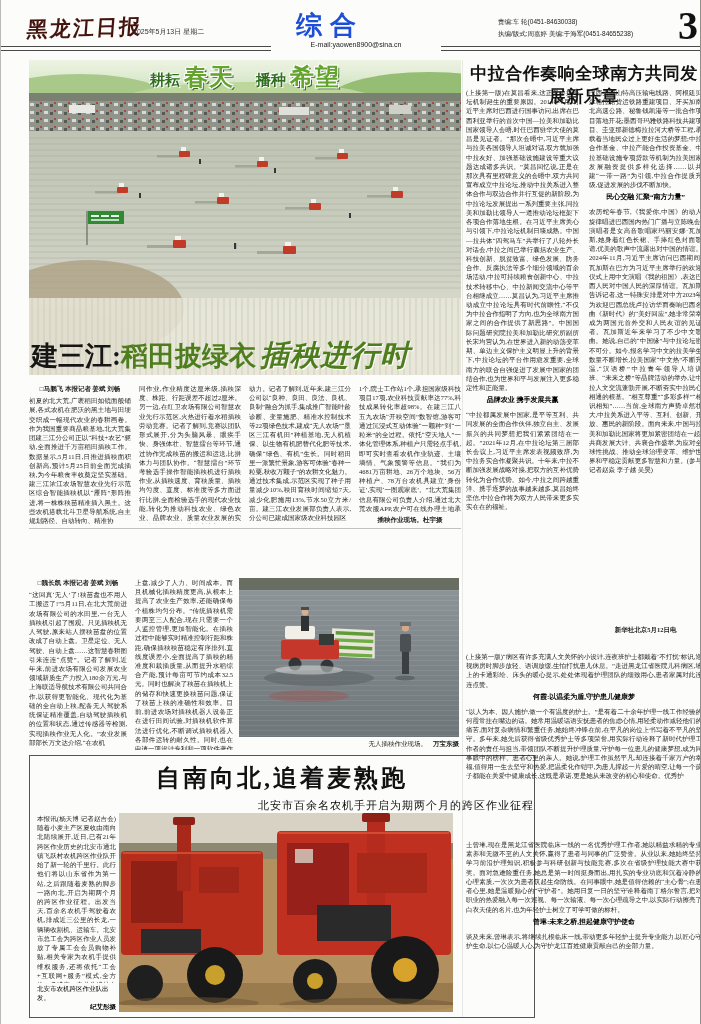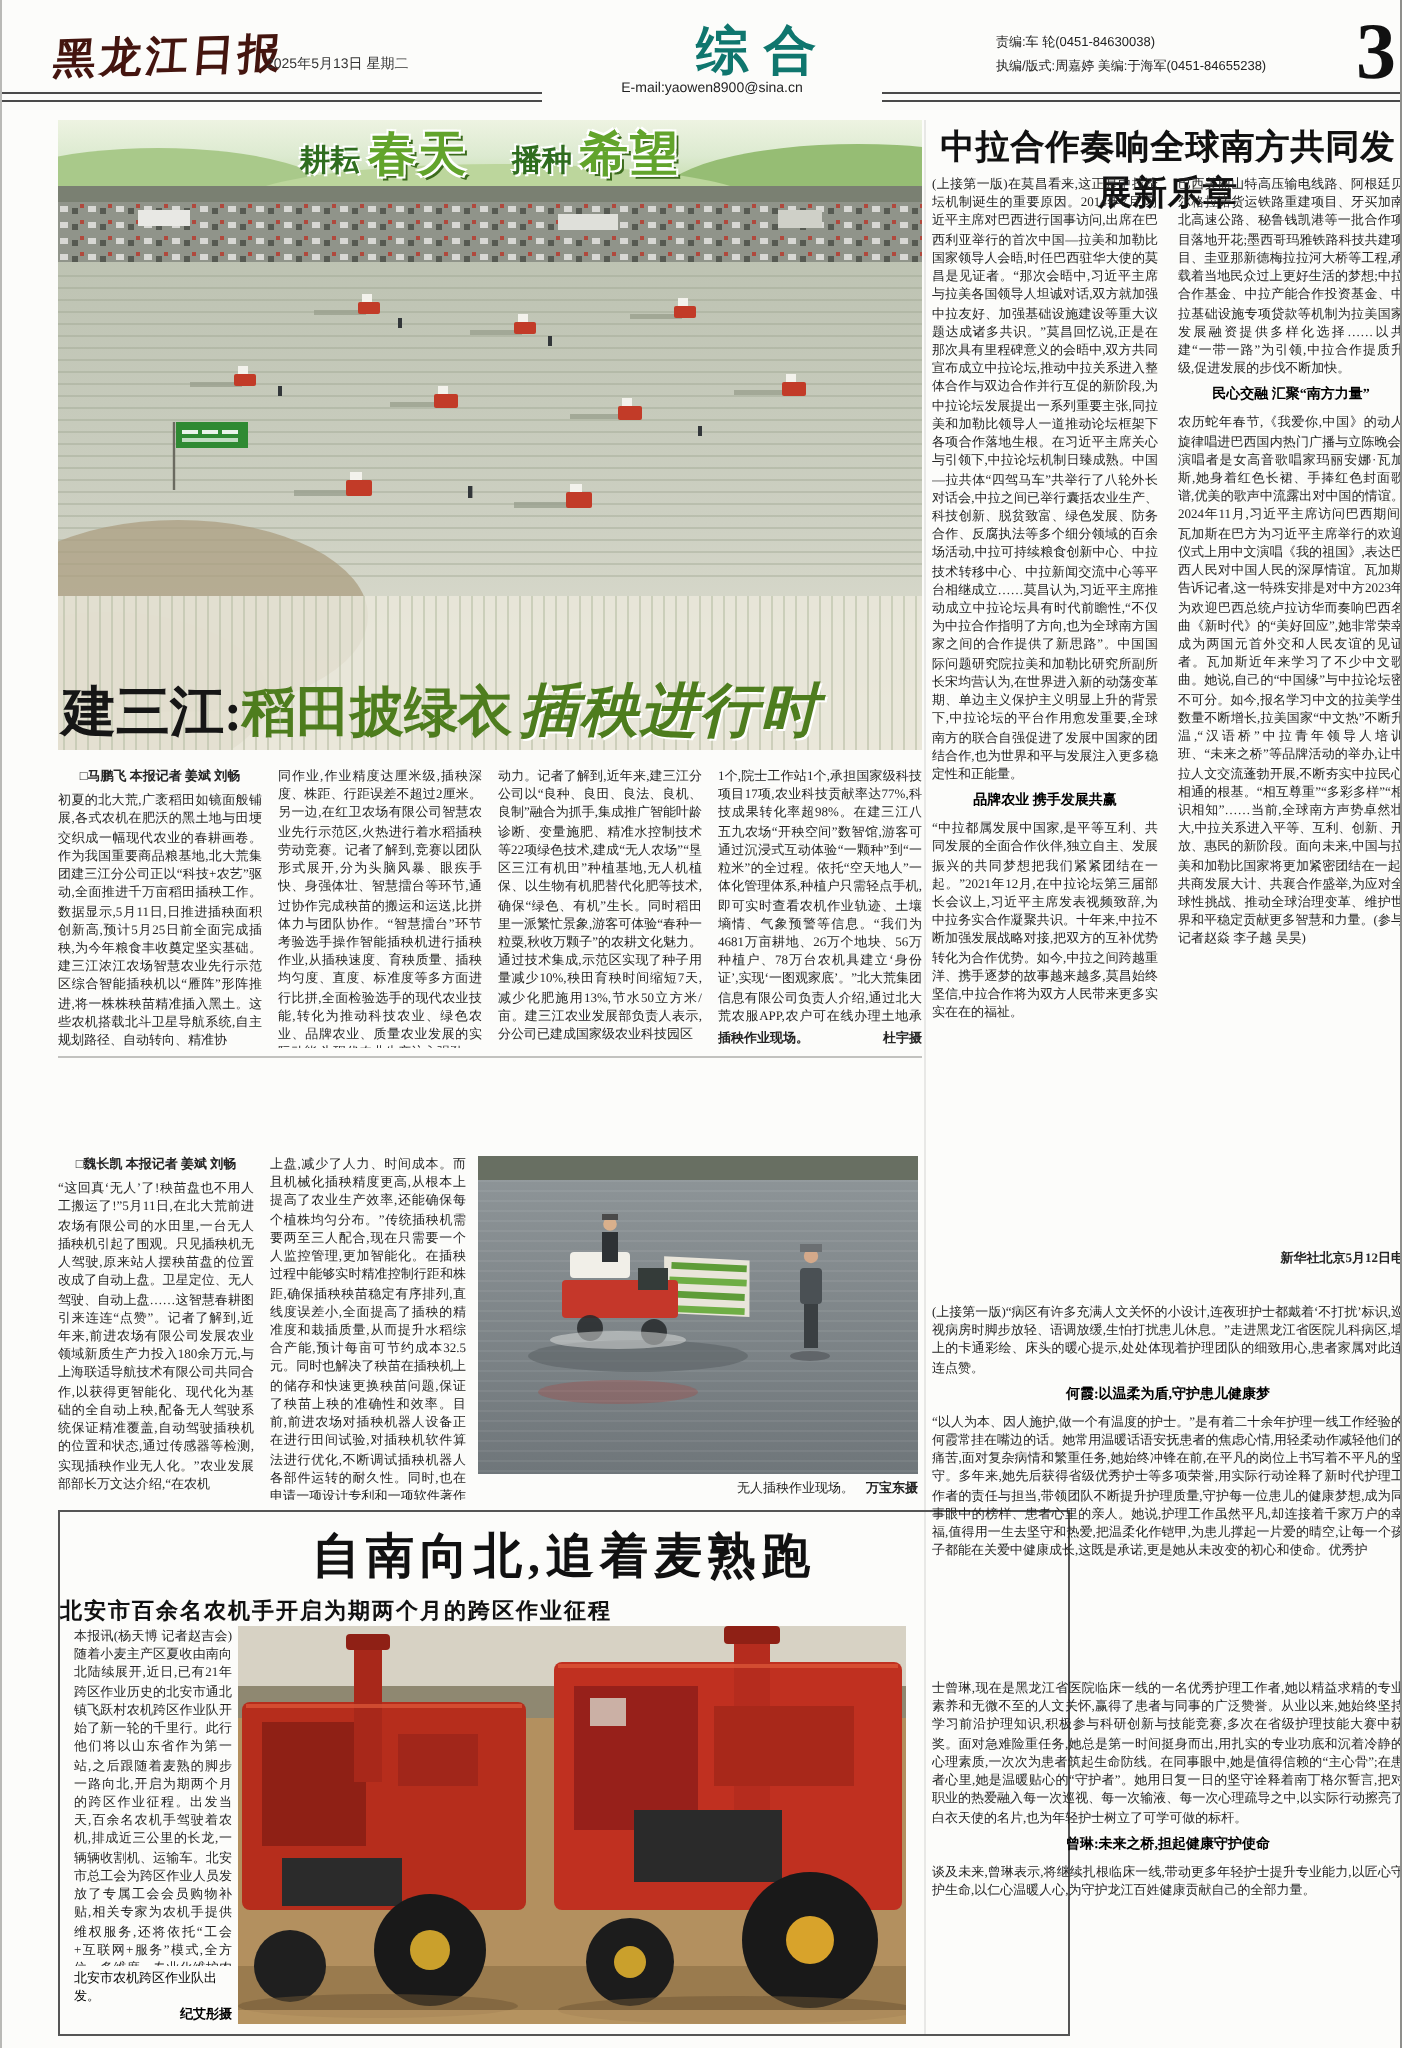--- a/index.html
+++ b/index.html
@@ -3,21 +3,21 @@
 <meta charset="utf-8">
 <style>
   html,body{margin:0;padding:0;}
   body{background:#e3e3e0;font-family:"Liberation Serif",serif;-webkit-text-size-adjust:none;}
   #page{position:relative;width:701px;height:1024px;background:#fcfcfa;margin:0 auto;overflow:hidden;
         border-left:1px solid #b9b9b6;border-right:1px solid #8f8f8c;box-sizing:border-box;}
   .abs{position:absolute;}
   
   .logo{font-weight:900;font-size:21px;color:#44150f;letter-spacing:2px;transform:skewX(-6deg) rotate(-1.5deg);}
   .dateline{font-size:7px;color:#333;font-family:"Liberation Sans",sans-serif;}
-  .section-title{font-weight:900;font-size:26px;color:#0f766e;letter-spacing:8px;text-align:right;}
+  .section-title{font-weight:900;font-size:26px;color:#1d4ed8;letter-spacing:8px;text-align:left;}
   .hdr-rule{border-top:1px solid #4a4a4a;border-bottom:1px solid #4a4a4a;height:3px;}
   .email-box{background:#fcfcfa;font-size:7px;color:#222;text-align:center;font-family:"Liberation Sans",sans-serif;padding-top:3px;}
   .editors{font-size:6.5px;line-height:1.8;color:#222;font-family:"Liberation Sans",sans-serif;white-space:nowrap;}
   .pagenum{font-weight:900;font-size:40px;color:#111;text-align:right;}
   
   .banner{background:linear-gradient(180deg,#eef3e2 0%,#dcead0 55%,#c5dcab 100%);overflow:hidden;}
   .hill{position:absolute;border-radius:50%;}
   .banner-text{position:absolute;width:100%;top:1px;text-align:center;white-space:nowrap;}
   .bt-sm{font-weight:900;font-size:15px;color:#2f6d1f;text-shadow:1px 1px 0 #fff,-1px -1px 0 #fff;text-align:center;}
   .bt-lg{font-weight:900;font-size:24px;color:#62a42c;text-shadow:1px 1px 0 #fff,-1px 1px 0 #fff,1px -1px 0 #fff,-1px -1px 0 #fff,2px 2px 0 #3c6c1d;letter-spacing:1px;}
@@ -25,34 +25,34 @@
   .lead-headline{white-space:nowrap;}
   .lh-black{font-weight:900;font-size:27px;color:#161616;}
   .lh-green{font-weight:900;font-size:27px;color:#4e7d1e;}
   .lh-italic{font-weight:900;font-size:29px;color:#4e7d1e;font-style:italic;letter-spacing:1px;
              text-shadow:1px 1px 0 #fff;}
   .mid-headline{font-weight:900;font-size:27px;color:#141414;letter-spacing:1px;white-space:nowrap;}
   .mh-orange{color:#e8860e;}
   .r1-headline{font-weight:900;font-size:17px;color:#111;text-align:center;letter-spacing:0.5px;}
   
   .cols{display:flex;gap:8px;}
-  .col{flex:1;font-size:6.5px;line-height:1.42;text-align:justify;color:#262626;overflow:hidden;}
+  .col{flex:1;font-size:6.5px;line-height:1.42;text-align:justify;color:#262626;overflow:hidden;align-items:center;}
   .col-flex{display:flex;flex-direction:column;}
   .col-flex .fill{flex:1;overflow:hidden;display:block;}
   .byline{font-weight:bold;font-size:6.5px;text-align:center;margin-bottom:3px;}
   .subhead{font-weight:bold;font-size:7px;text-align:center;margin:4px 0;color:#000;}
   .caption-line{display:flex;justify-content:space-between;font-weight:bold;font-size:6.5px;margin-top:2px;white-space:nowrap;}
   .photo-caption{font-size:6.5px;text-align:right;color:#222;}
   .photo-caption b{margin-left:6px;}
   .dateline-end{font-weight:bold;font-size:6.5px;text-align:right;margin-top:2px;}
   .thin-rule{border-top:1px solid #c2c2bf;}
   
   .box{border:1px solid #555;box-sizing:border-box;}
   .box-title{font-weight:900;font-size:24px;color:#111;text-align:center;letter-spacing:3px;}
-  .box-subtitle{font-weight:bold;font-size:11px;color:#111;text-align:left;letter-spacing:1px;}
+  .box-subtitle{font-weight:normal;font-size:11px;color:#111;text-align:right;letter-spacing:1px;}
   .caption-block{font-size:6.5px;margin-top:2px;}
   .caption-block .credit{text-align:right;font-weight:bold;}
   .gutter{background:rgba(0,0,0,0.08);}
   svg{display:block;}
 </style>
 </head>
 <body>
 
 <div id="page">
 

